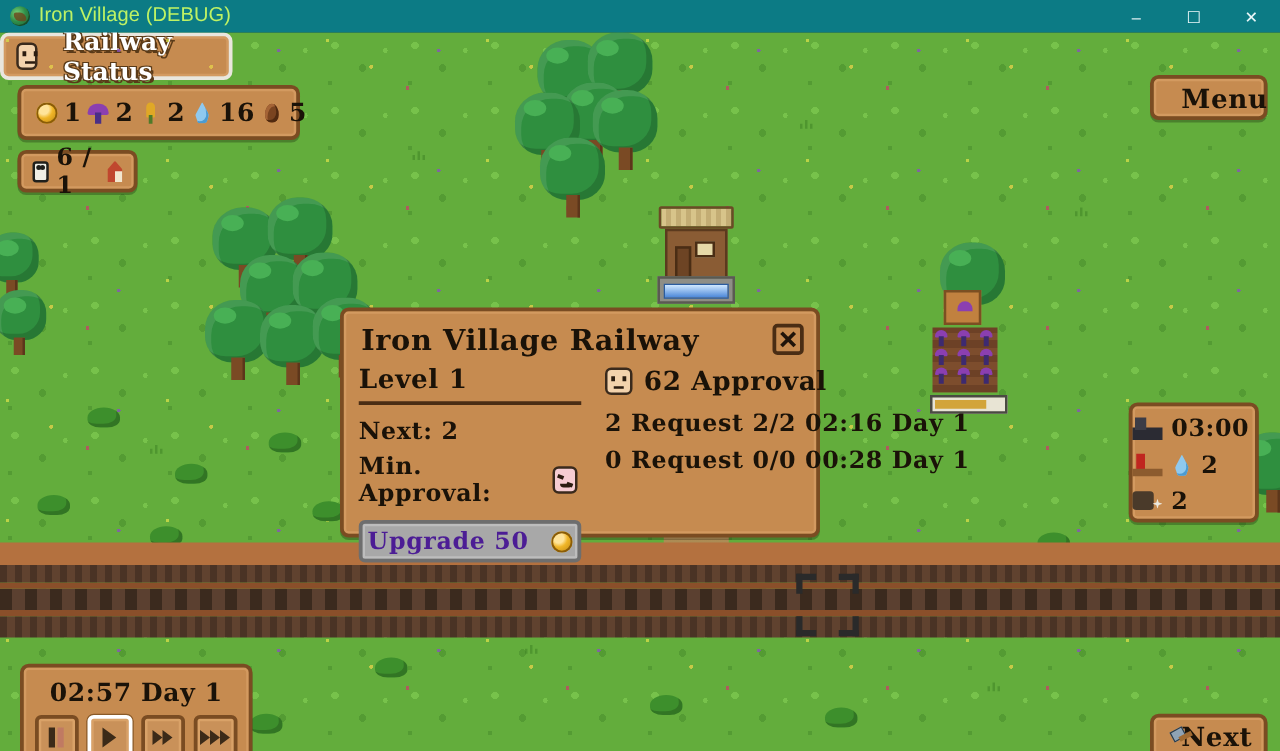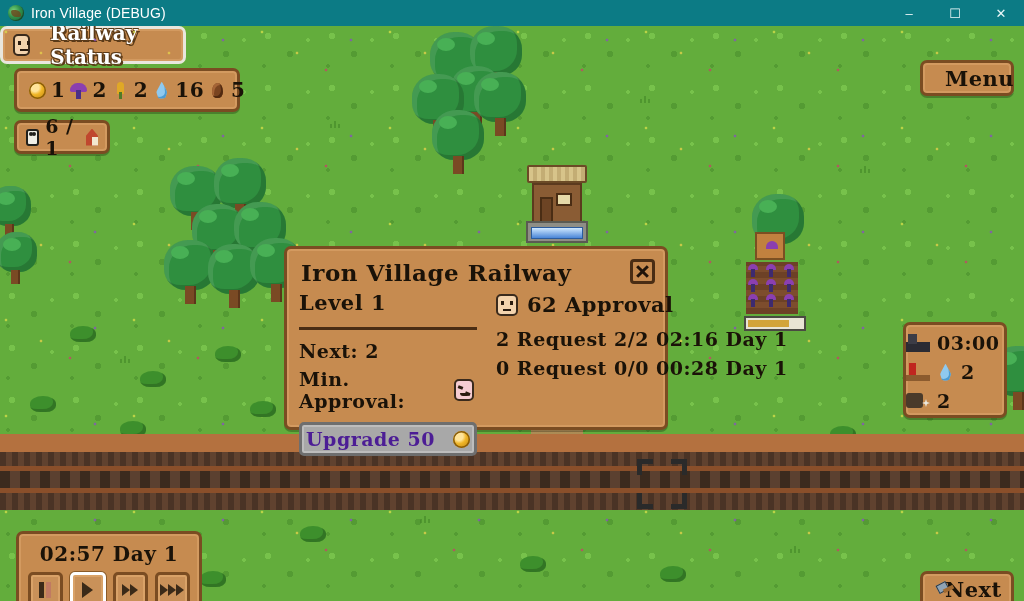--- a/index.html
+++ b/index.html
@@ -23,21 +23,21 @@
     border-radius: 50%;
     background: radial-gradient(circle at 35% 35%, #7ad37a 0%, #2f8f4a 45%, #1d5c33 100%);
     box-shadow: inset -1px -1px 0 rgba(0,0,0,.35);
     position: relative;
   }
   #titlebar .tb-icon::after{
     content:""; position:absolute; left:3px; top:5px; width:10px; height:7px;
     background:#6b4a1f; border-radius: 2px 6px 2px 6px; opacity:.85;
   }
   #titlebar .tb-title {
-    color: #ffffff; font-size: 14px; font-family: "Liberation Sans", sans-serif;
+    color: #bef264; font-size: 16px; font-family: "Liberation Sans", sans-serif;
     letter-spacing: .1px;
   }
   #titlebar .tb-buttons { margin-left: auto; display: flex; height: 26px; }
   #titlebar .tb-btn {
     width: 46px; height: 26px; display: flex; align-items: center; justify-content: center;
     color: #eaf7f8; font-size: 13px; font-family: "Liberation Sans", sans-serif;
     cursor: default;
   }
 
   
@@ -247,21 +247,21 @@
       linear-gradient(#2a1c0d,#2a1c0d) 0 6px/16px 3px no-repeat,
       linear-gradient(#2a1c0d,#2a1c0d) 0 11px/16px 3px no-repeat; }
   .ic-hammer { width:18px; height:18px; position:relative; }
   .ic-hammer::before{ content:""; position:absolute; left:1px; top:3px; width:9px; height:7px;
      background:#8fa3b5; border:1.5px solid #2b3a47; transform: rotate(-28deg); }
   .ic-hammer::after{ content:""; position:absolute; left:7px; top:7px; width:11px; height:4px;
      background:#a06a32; transform: rotate(-28deg); }
 
   
   #railway-dialog {
-    left: 284px; top: 220px; width: 384px; height: 184px;
+    left: 272px; top: 220px; width: 384px; height: 184px;
     padding: 8px 12px 10px 12px;
   }
   #railway-dialog .dlg-title { font-size: 23px; margin: 2px 0 4px 2px; }
   #dlg-close {
     position: absolute; right: 10px; top: 10px; width: 25px; height: 25px;
     background: #c68b50; border: 3px solid #4a2d14; border-radius: 4px;
     display: flex; align-items: center; justify-content: center; cursor: pointer;
   }
   #dlg-close .x {
     width: 15px; height: 15px; position: relative;
@@ -270,21 +270,21 @@
     content:""; position:absolute; left:0; top:6px; width:15px; height:3px; background:#20140a;
   }
   #dlg-close .x::before { transform: rotate(45deg); }
   #dlg-close .x::after  { transform: rotate(-45deg); }
 
   #dlg-cols { display: flex; height: 140px; }
   #dlg-left { width: 185px; position: relative; padding-right: 10px; }
   #dlg-divider { width: 3px; background: #4a2d14; margin: 0 12px 0 0; }
   #dlg-right { flex: 1; padding-top: 2px; }
 
-  #dlg-left .lvl { font-size: 21px; margin-bottom: 12px; }
+  #dlg-left .lvl { font-size: 21px; margin-bottom: 6px; }
   #dlg-left .hr { height: 3px; background: #4a2d14; margin: 4px 0 10px 0; width: 178px; }
   #dlg-left .next { font-size: 19px; margin-bottom: 6px; }
   #dlg-left .minapp { font-size: 19px; display: flex; align-items: center; gap: 7px; }
 
   #upgrade-btn {
     margin-top: 10px; width: 178px; height: 34px;
     background: #a8a8a8; border: 3px solid #6e6e6e; border-radius: 5px;
     box-shadow: inset 0 0 0 2px #bdbdbd;
     display: flex; align-items: center; justify-content: center; gap: 18px;
     color: #d5d5d5; font-size: 19px; cursor: default;

